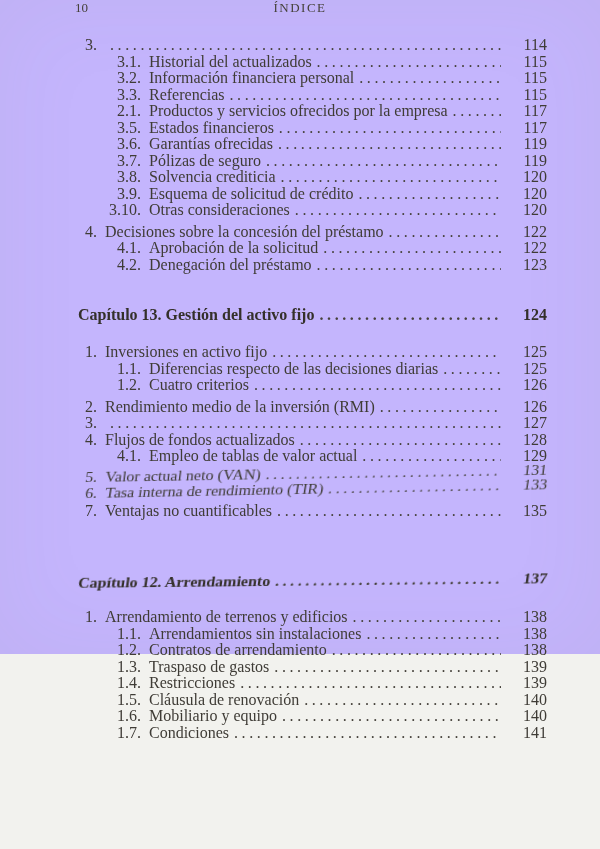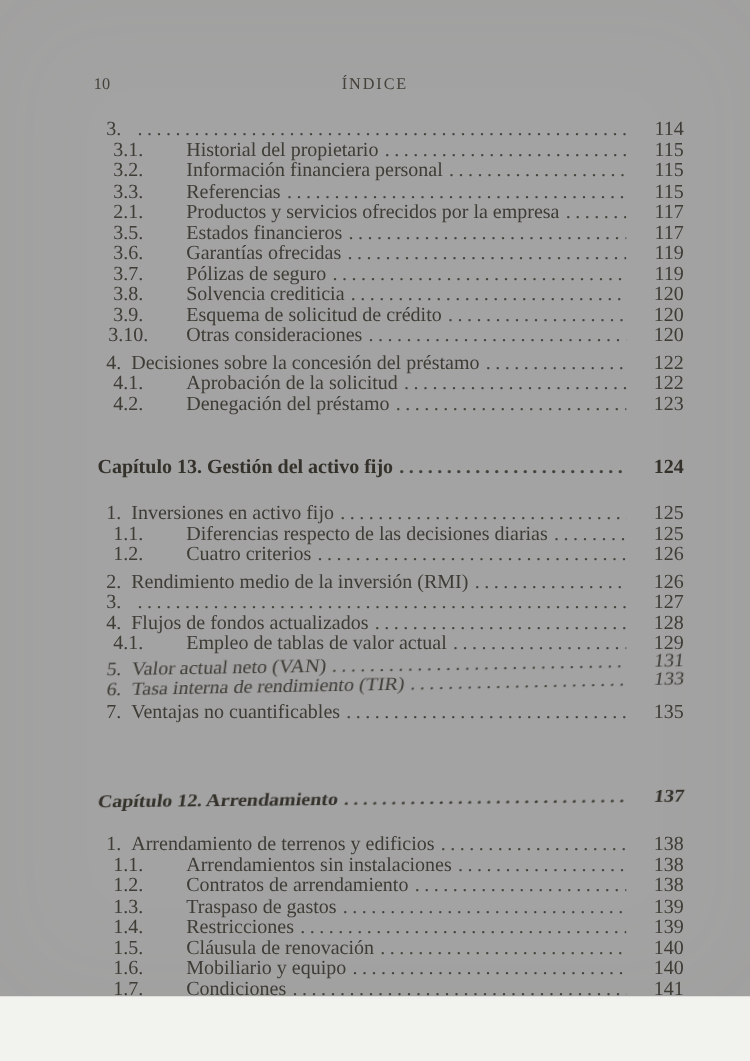--- a/index.html
+++ b/index.html
@@ -6,27 +6,26 @@
     margin: 0;
     padding: 0;
     width: 600px;
     height: 849px;
     overflow: hidden;
     background: #f2f2ee;
   }
   .page {
     position: relative;
     width: 600px;
-    height: 797px;
-    background: #a3a3a3;
+    height: 654px;
+    background: #c4b5fd;
     box-shadow: inset 0 0 90px rgba(140, 132, 112, 0.07);
     font-family: "Liberation Serif", "DejaVu Serif", serif;
     color: #3f3c36;
     box-sizing: border-box;
-    padding-top: 59px;
   }
   .content {
     filter: blur(0.2px);
   }
   
   .pagehead {
     position: relative;
     height: 16px;
     margin: 0 64px 0 64px;
     font-size: 13px;
@@ -64,21 +63,21 @@
     align-items: baseline;
     font-size: 16px;
     line-height: 16.5px;
     white-space: nowrap;
   }
   .num {
     flex: 0 0 auto;
     text-align: right;
   }
   .lvl1 .num { width: 33px; margin-right: 8px; }
-  .lvl2 .num { width: 77px; margin-right: 8px; text-align: center; }
+  .lvl2 .num { width: 77px; margin-right: 8px; }
   .title { flex: 0 0 auto; }
   .leader {
     flex: 1 1 auto;
     min-width: 0;
     overflow: hidden;
     white-space: nowrap;
     letter-spacing: 3.6px;
     padding-left: 5px;
     padding-right: 11px;
     color: #46423b;
@@ -123,21 +122,21 @@
     </div>
     <div class="toc" id="toc">
         <div class="group g0">
           <div class="row lvl1">
             <span class="num">3.</span>
             <span class="leader">..........................................................................................</span>
             <span class="pagenum">114</span>
           </div>
           <div class="row lvl2">
             <span class="num">3.1.</span>
-            <span class="title">Historial del propietario</span>
+            <span class="title">Historial del actualizados</span>
             <span class="leader">..........................................................................................</span>
             <span class="pagenum">115</span>
           </div>
           <div class="row lvl2">
             <span class="num">3.2.</span>
             <span class="title">Información financiera personal</span>
             <span class="leader">..........................................................................................</span>
             <span class="pagenum">115</span>
           </div>
           <div class="row lvl2">

